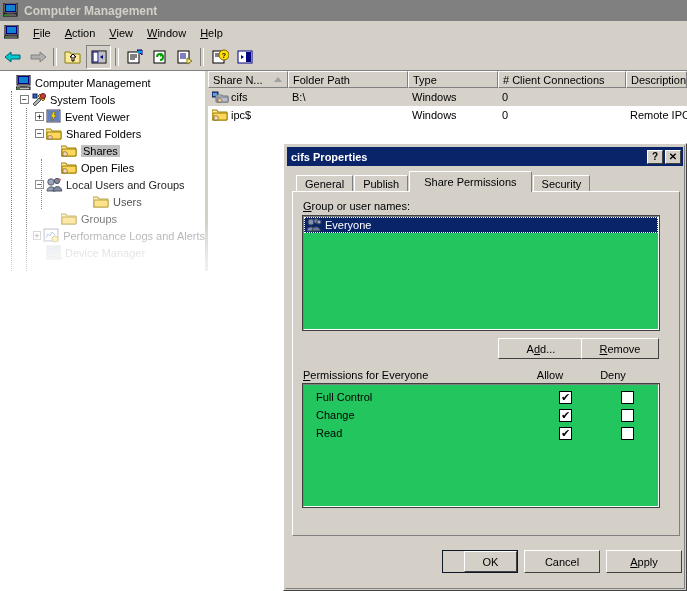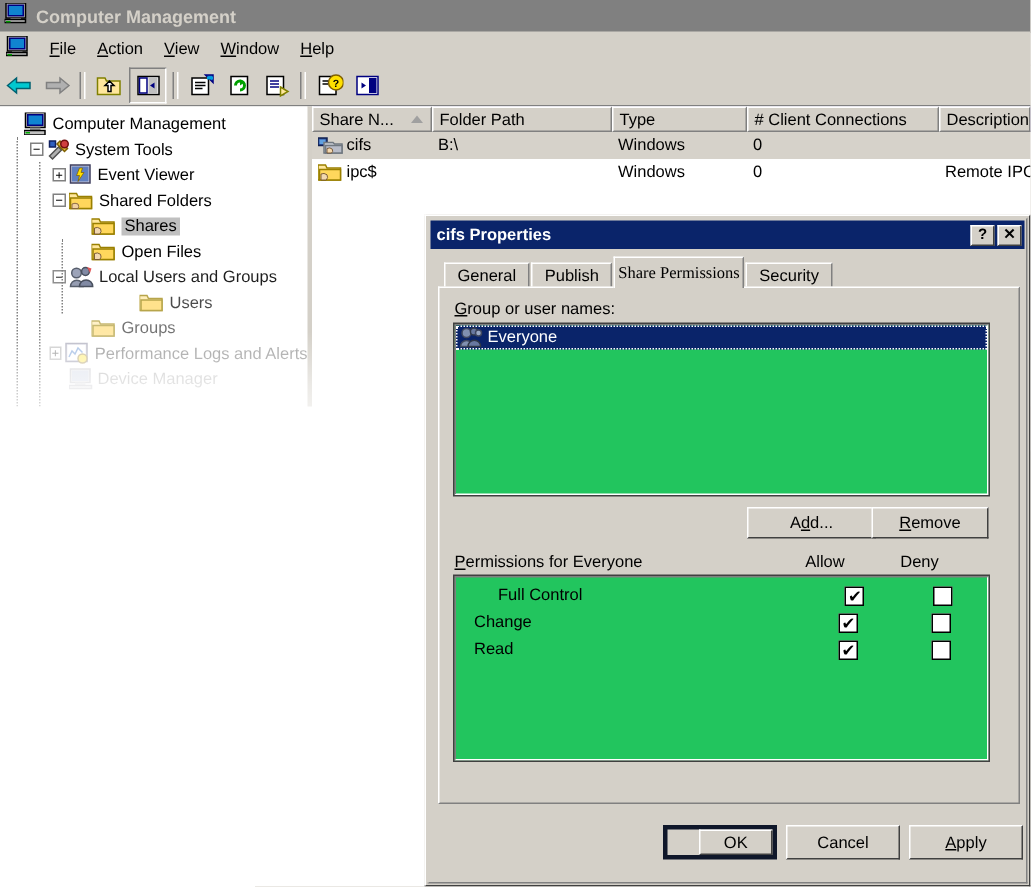--- a/index.html
+++ b/index.html
@@ -92,21 +92,21 @@
   #splitter{
     position:absolute;left:205px;top:0;width:3px;height:200px;
     background:#d4d0c8;
   }
   
   #list-pane{
     position:absolute;left:208px;top:0;width:479px;height:200px;
     background:#ffffff;
   }
   #list-header{
-    display:flex;height:17px;background:#c4b5fd;
+    display:flex;height:17px;background:#737373;
   }
   .colh{
     height:17px;box-sizing:border-box;
     border-top:1px solid #ffffff;border-left:1px solid #ffffff;
     border-right:1px solid #808080;border-bottom:1px solid #808080;
     background:#d4d0c8;
     display:flex;align-items:center;
     padding-left:4px;font-size:11px;overflow:hidden;
     position:relative;cursor:default;
   }
@@ -165,24 +165,23 @@
   }
   .tab{
     height:17px;padding:0 8px;margin-right:1px;
     background:#d4d0c8;
     border-top:1px solid #ffffff;border-left:1px solid #ffffff;
     border-right:1px solid #808080;
     display:flex;align-items:center;font-size:11px;
     box-sizing:border-box;cursor:default;
   }
   .tab.active{
-    height:21px;margin-top:-4px;padding:0 2px;
+    height:21px;margin-top:-4px;padding:0 14px;
     border-bottom:none;position:relative;z-index:3;
     background:#d4d0c8;
-    font-family:Liberation Serif, serif;
   }
   #tabpage{
     position:absolute;left:8px;top:47px;width:388px;height:345px;
     background:#d4d0c8;
     border-top:1px solid #ffffff;border-left:1px solid #ffffff;
     border-right:1px solid #808080;border-bottom:1px solid #808080;
     box-sizing:border-box;
   }
   .grp-label{font-size:11px;margin:0;}
   .grp-label u{text-decoration:underline;}
@@ -203,21 +202,21 @@
   }
   .btn{
     background:#d4d0c8;
     border-top:1px solid #ffffff;border-left:1px solid #ffffff;
     border-right:1px solid #404040;border-bottom:1px solid #404040;
     font-size:11px;display:flex;align-items:center;justify-content:center;
     box-sizing:border-box;cursor:default;
     font-family:"Liberation Sans",sans-serif;
   }
   .btn u{text-decoration:underline;}
-  .btn.default{border:3px solid #0f172a;padding-left:21px;}
+  .btn.default{border:1px solid #0f172a;padding-left:21px;}
   .btn.default .btn-face{
     width:100%;height:100%;
     border-top:1px solid #ffffff;border-left:1px solid #ffffff;
     border-right:1px solid #404040;border-bottom:1px solid #404040;
     display:flex;align-items:center;justify-content:center;
     box-sizing:border-box;
   }
   .perm-row{
     display:flex;align-items:center;height:18px;font-size:11px;
     cursor:default;
@@ -620,21 +619,21 @@
     <div class="btn" style="position:absolute;left:205px;top:146px;width:86px;height:21px;">A<u>d</u>d...</div>
     <div class="btn" style="position:absolute;left:288px;top:146px;width:78px;height:21px;"><u>R</u>emove</div>
 
     <div style="position:absolute;left:10px;top:177px;" class="grp-label"><u>P</u><span>ermissions for Everyone</span></div>
     <div class="hdr-col" style="position:absolute;left:237px;top:177px;width:40px;">Allow</div>
     <div class="hdr-col" style="position:absolute;left:300px;top:177px;width:40px;">Deny</div>
 
     <div class="listbox" style="position:absolute;left:10px;top:192px;width:356px;height:123px;">
       <div id="perm-list" style="padding-top:3px;">
           <div class="perm-row">
-            <div style="width: 220px; padding-left: 28px;">Full Control</div>
+            <div style="width: 220px; padding-left: 12px;">Full Control</div>
             <div style="width: 62px; display: flex; justify-content: center;">
               <div class="cb">✔</div>
             </div>
             <div style="width: 62px; display: flex; justify-content: center;">
               <div class="cb"></div>
             </div>
           </div>
           <div class="perm-row">
             <div style="width: 220px; padding-left: 12px;">Change</div>
             <div style="width: 62px; display: flex; justify-content: center;">

